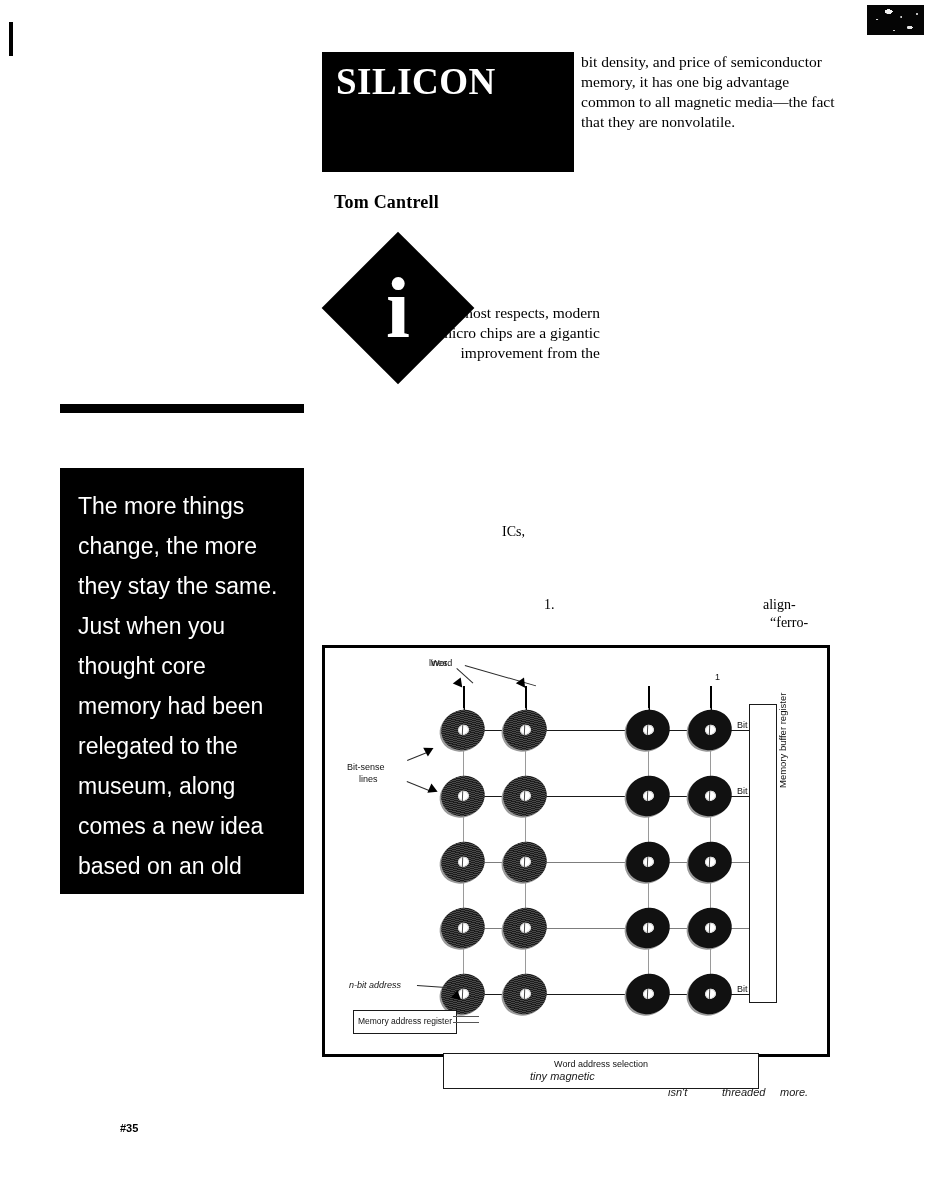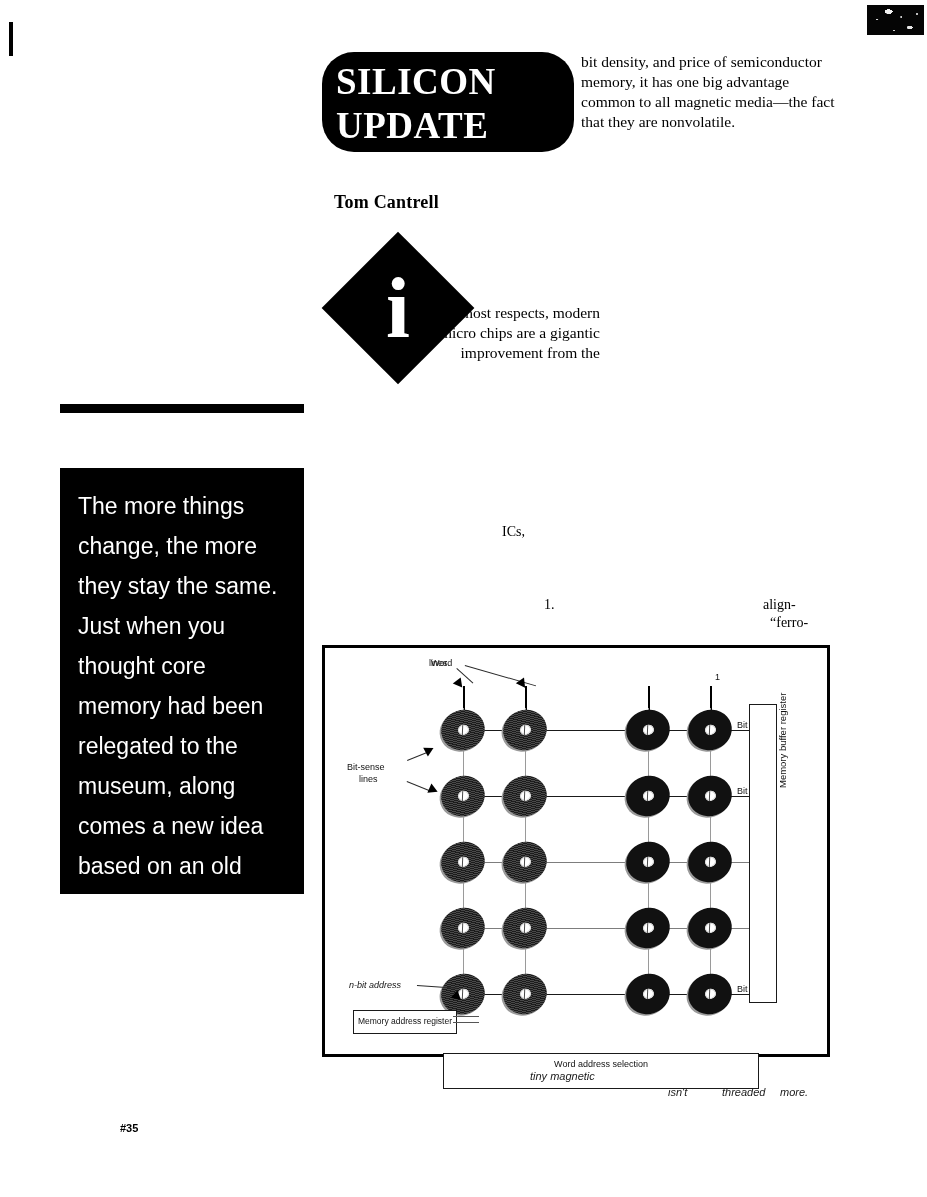--- a/index.html
+++ b/index.html
@@ -42,23 +42,22 @@
   
   #margin-tick {
     left: 9px; top: 22px;
     width: 4px; height: 34px;
     background: #000000;
   }
 
   
   #masthead {
     left: 322px; top: 52px;
-    width: 252px; height: 100px;
+    width: 252px; height: 120px;
     background: #000000;
-    border-radius: 32px;
   }
   #masthead .line {
     color: #ffffff;
     font-family: "Liberation Serif", "DejaVu Serif", serif;
     font-weight: bold;
     font-size: 37px;
     letter-spacing: 0.5px;
     line-height: 44px;
     padding-left: 14px;
   }
@@ -301,21 +300,20 @@
 <body>
 
 <div id="page">
 
   <div class="abs" id="scan-thumb"></div>
 
   <div class="abs" id="margin-tick"></div>
 
   <div class="abs" id="masthead">
     <div class="line line1">SILICON</div>
-    <div class="line line2">UPDATE</div>
   </div>
 
   <div class="abs serif" id="byline">Tom Cantrell</div>
 
   <div class="abs serif" id="body-col">
     <p>bit density, and price of semiconductor memory, it has one big advantage common to all magnetic media—the fact that they are nonvolatile.</p>
   </div>
 
   <div class="abs" id="dropcap-wrap">
     <div id="dropcap"></div>

